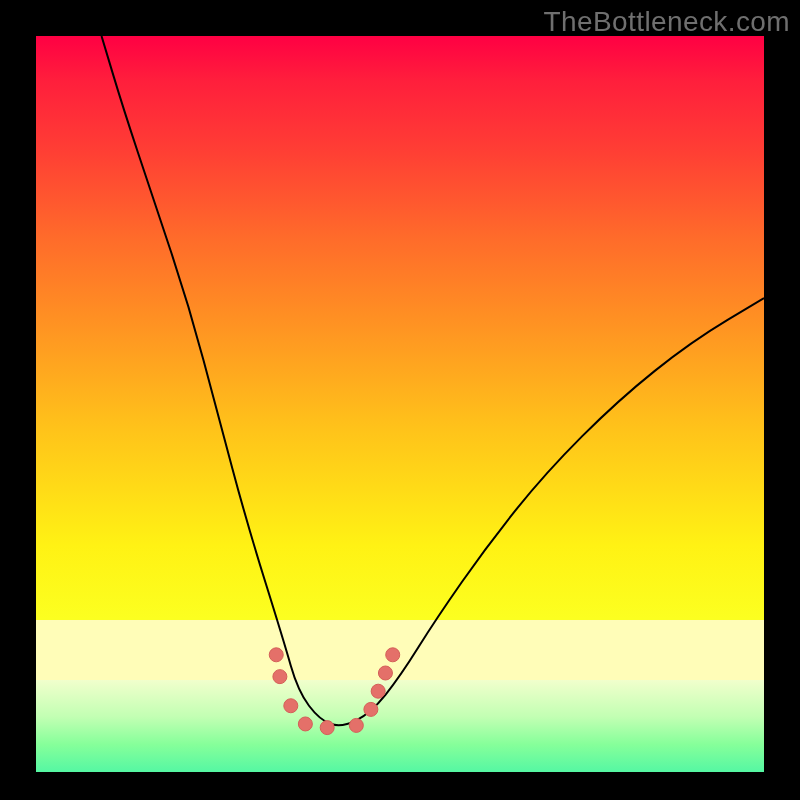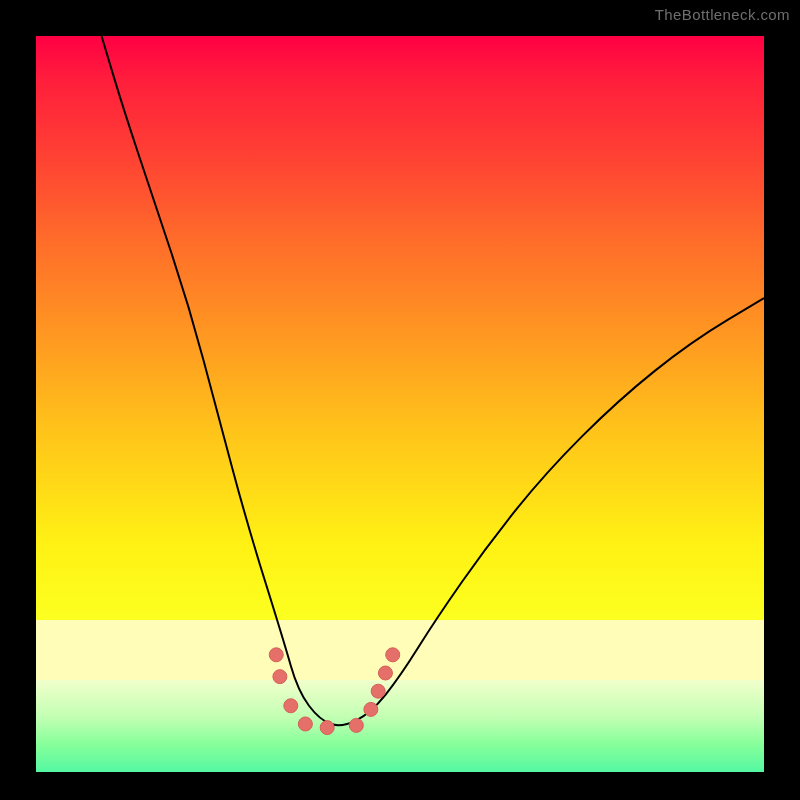--- a/index.html
+++ b/index.html
@@ -15,21 +15,21 @@
     width: 800px;
     height: 800px;
     background: #000;
     position: relative;
   }
   .watermark {
     position: absolute;
     top: 6px;
     right: 10px;
     color: #6f6f6f;
-    font-size: 15px;
+    font-size: 28px;
     letter-spacing: 0.4px;
     z-index: 30;
     user-select: none;
   }
   .plot-bg {
     position: absolute;
     left: 36px;
     top: 36px;
     width: 728px;
     height: 728px;

